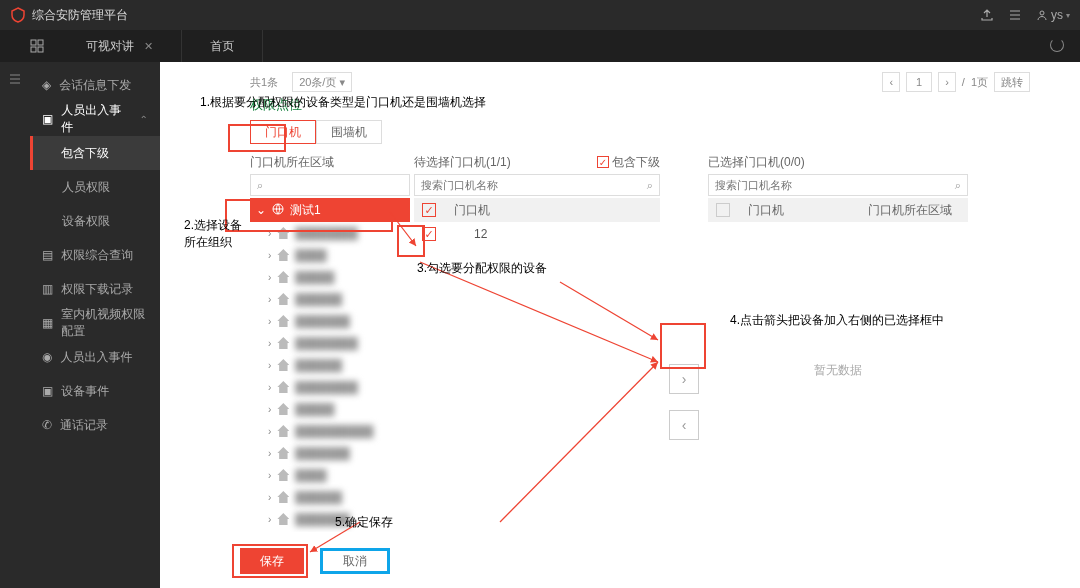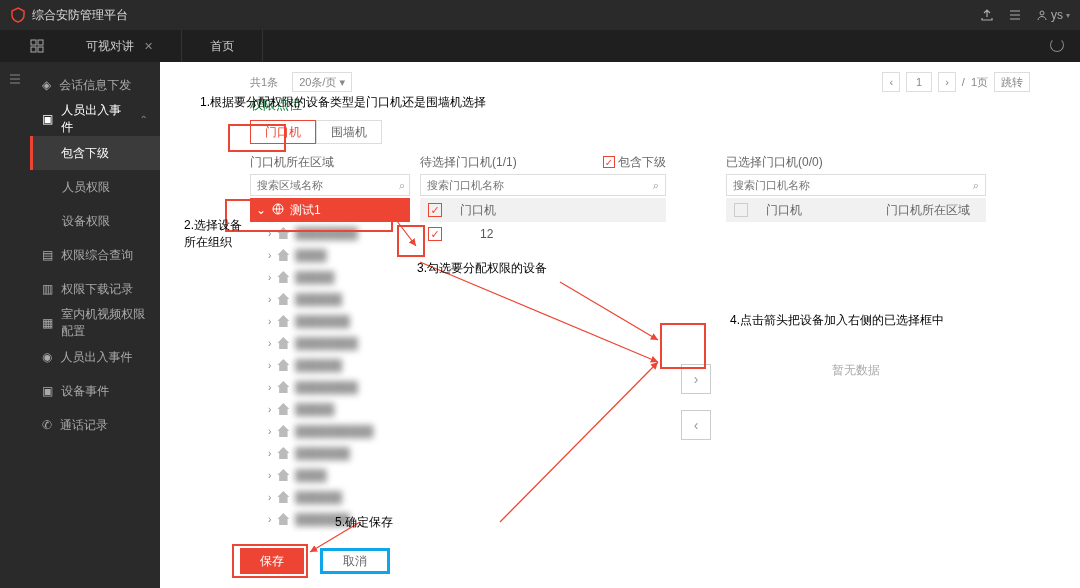--- a/index.html
+++ b/index.html
@@ -34,21 +34,21 @@
     
     .annot { color: #000000; position: absolute; font-size: 12px; z-index: 50; }
     .redbox { border: 2px solid #e43; position: absolute; z-index: 48; pointer-events:none;}
     
     .section-title { color: #15803d; font-size: 13px; margin-left: 70px; margin-top: 2px; }
     
     .devtabs { margin-left: 70px; margin-top: 6px; display: flex; }
     .dtab { border: 1px solid #ddd; height: 24px; padding: 0 14px; display: flex; align-items: center; font-size: 12px; color: #666; background:#fff; }
     .dtab.active { border-color: #e43; color: #e43; }
     
-    .columns { display: flex; gap: 10px; margin-top: 8px; margin-left: 70px; }
+    .columns { display: flex; gap: 4px; margin-top: 8px; margin-left: 70px; }
     .col { display: flex; flex-direction: column; }
     .col-head { height: 20px; color: #666; font-size: 12px; display: flex; align-items: center; }
     .col1 { width: 160px; }
     .col2 { width: 246px; }
     .col3 { width: 40px; display:flex; flex-direction:column; justify-content:center; align-items:center; gap:16px; padding-top: 120px;}
     .col4 { width: 260px; }
     .include-sub { margin-left: auto; display: flex; align-items: center; gap: 3px; }
     .include-sub .chk { width: 12px; height: 12px; border: 1px solid #e43; display:inline-flex; align-items:center; justify-content:center; color:#e43; font-size:10px;}
     
     .search { border: 1px solid #ddd; height: 22px; display: flex; align-items: center; padding: 0 6px; margin-top: 2px; color:#aaa; }
@@ -217,21 +217,20 @@
 
     <div class="annot" style="top:155px; left:0px; line-height:1.4;margin-left:24px;">
       <span>2.选择设备</span><br><span>所在组织</span>
     </div>
 
     <div class="columns">
 
       <div class="col col1">
         <div class="col-head">门口机所在区域</div>
         <div class="search">
-          <input placeholder="搜索区域名称" style="">
           <span class="mag">⌕</span>
         </div>
         <div class="tree-root">
           <span>⌄</span>
           <span>
             <svg width="12" height="12" viewBox="0 0 12 12" stroke="#fff" fill="none">
                 <circle cx="6" cy="6" r="5"></circle>
                 <path d="M1 6h10M6 1c2 2 2 8 0 10M6 1c-2 2-2 8 0 10"></path>
               </svg>
           </span>

